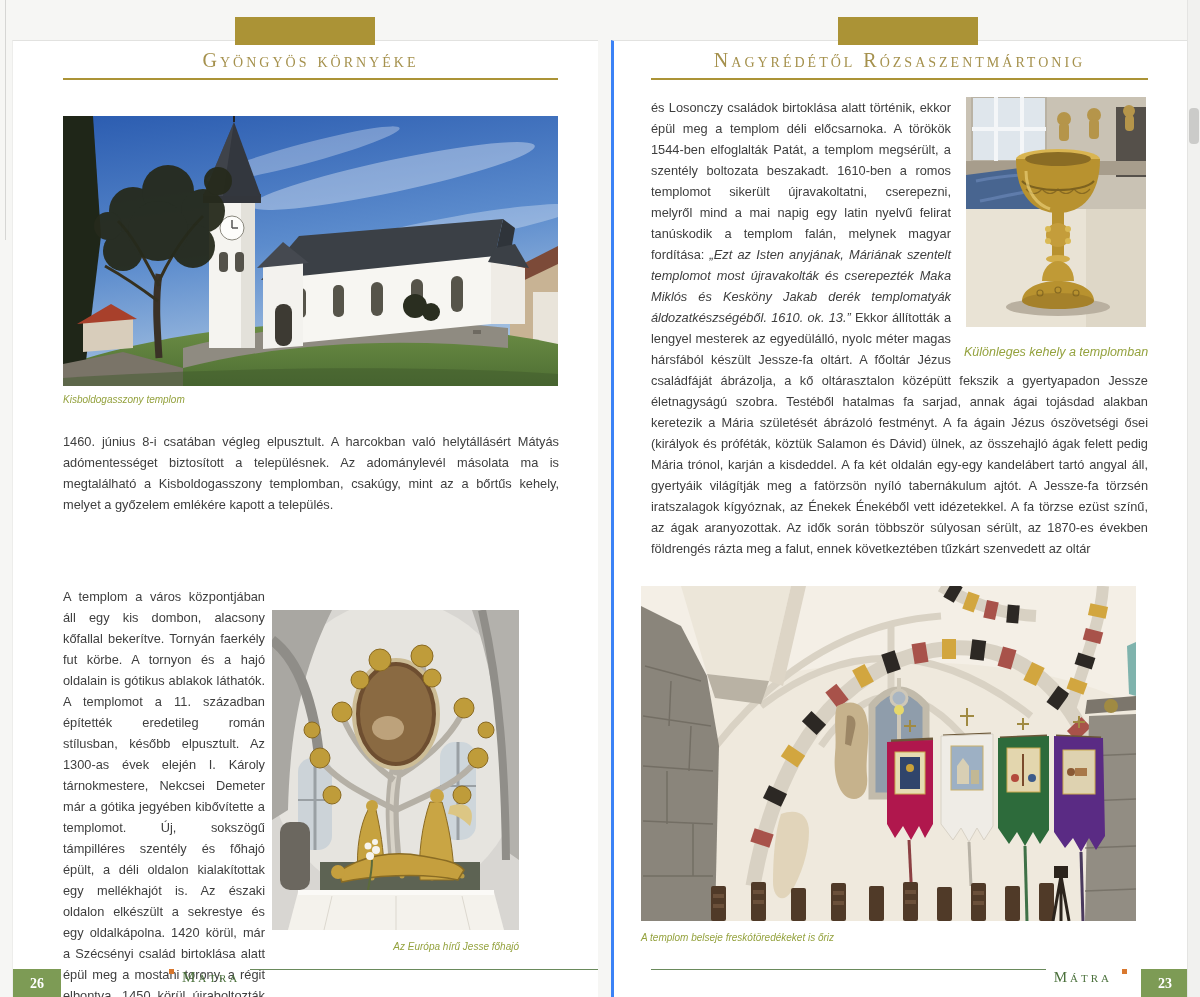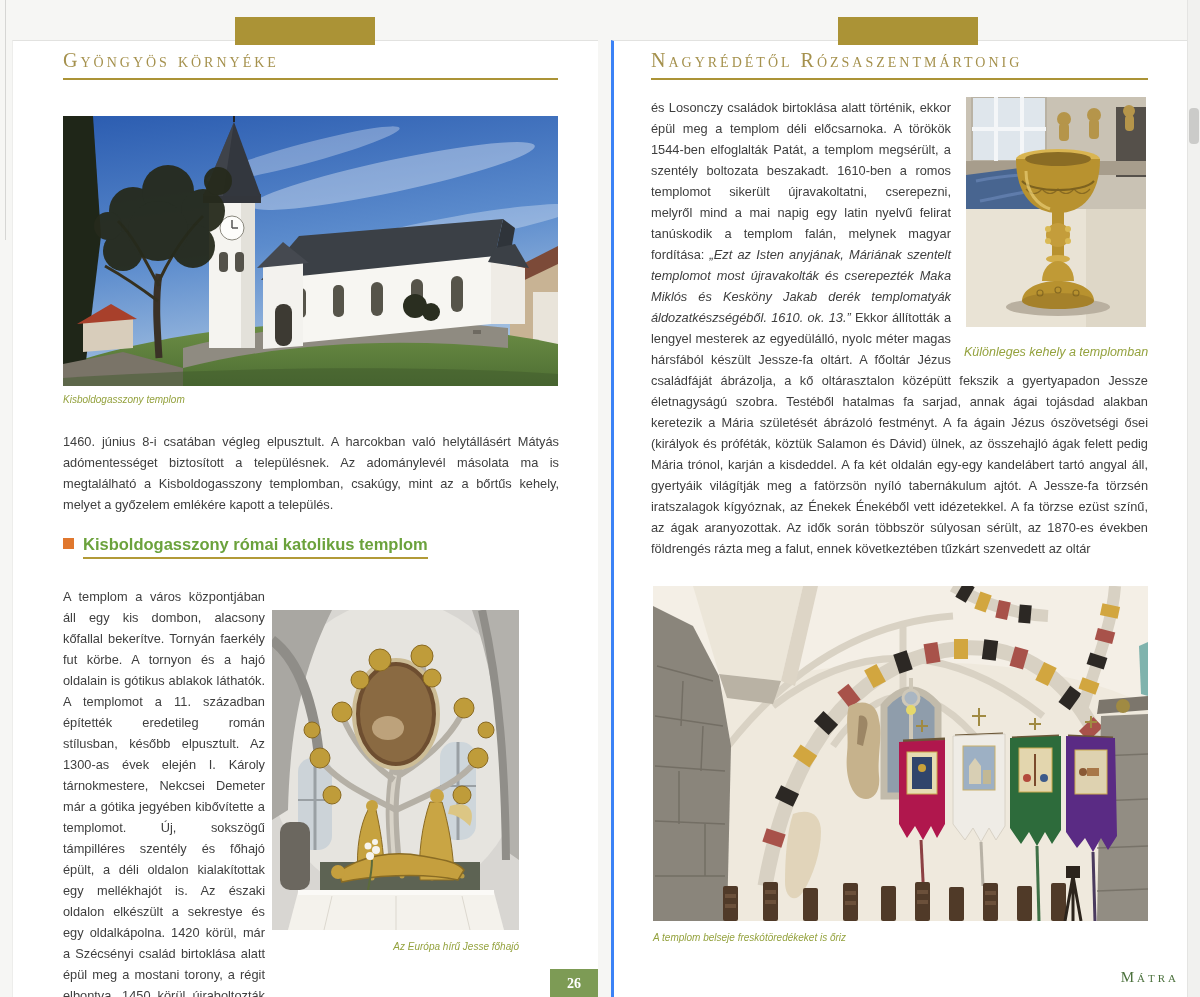--- a/index.html
+++ b/index.html
@@ -3,21 +3,21 @@
 <meta charset="utf-8">
 <style>
   html,body{margin:0;padding:0;width:1200px;height:997px;background:#f6f6f4;overflow:hidden;
     font-family:"Liberation Sans",sans-serif;position:relative;}
   .edge-line{position:absolute;left:5px;top:0;width:1px;height:240px;background:#d6d6d4;}
   .page{position:absolute;top:40px;height:957px;background:#fff;}
   .page-left{left:12px;width:585px;border-top:1px solid #e2e2e0;border-left:1px solid #ededeb;}
   .page-right{left:611px;width:575px;border-top:1px solid #e2e2e0;border-left:3px solid #3b82f6;}
   .tab{position:absolute;top:17px;height:28px;width:140px;background:#ab9336;}
   #tab-left{left:235px;} #tab-right{left:838px;}
-  .page-title{position:absolute;top:8px;font-family:"Liberation Serif",serif;
+  .page-title{position:absolute;top:8px;text-align:center;font-family:"Liberation Serif",serif;
     font-variant:small-caps;font-size:20px;letter-spacing:3px;color:#a5914d;}
   .page-left .page-title{left:50px;width:495px;}
   .page-right .page-title{left:37px;width:497px;}
   .rule{position:absolute;top:37px;height:2px;background:#ab9336;}
   .page-left .rule{left:50px;width:495px;}
   .page-right .rule{left:37px;width:497px;}
   .bodytext{font-size:12.8px;line-height:21px;color:#3e3e3e;text-align:justify;}
   .cap{font-size:10px;font-style:italic;color:#94a23e;line-height:17px;}
   .photo svg{display:block;}
   
@@ -29,25 +29,25 @@
   .section-heading b{font-size:16.5px;font-weight:bold;color:#6ba23c;
     border-bottom:2px solid #b29a37;padding-bottom:4px;}
   .columns{position:absolute;top:545px;left:50px;width:496px;display:flex;}
   .col-text{width:242px;}
   .altar-fig{width:247px;margin-left:7px;margin-top:24px;}
   .altar-cap{text-align:right;margin-top:8px;}
   
   .main-para{position:absolute;top:56px;left:37px;width:497px;}
   .chalice-fig{float:right;width:184px;margin-left:13px;margin-bottom:6px;}
   .chalice-cap{text-align:center;margin-top:17px;white-space:nowrap;font-size:12.5px;}
-  .interior-fig{position:absolute;top:545px;left:39px;width:495px;}
+  .interior-fig{position:absolute;top:545px;left:27px;width:495px;}
   .interior-cap{margin-top:8px;}
   .it{font-style:italic;}
   
-  .footer{position:absolute;bottom:0;left:0;right:0;height:29px;display:flex;align-items:flex-end;flex-direction:column;}
+  .footer{position:absolute;bottom:0;left:0;right:0;height:29px;display:flex;align-items:flex-start;}
   .pagenum-box{width:48px;height:29px;background:#7d9b55;color:#fff;font-family:"Liberation Serif",serif;
     font-weight:bold;font-size:14px;display:flex;align-items:center;justify-content:center;flex:0 0 auto;}
   .footer-label{font-family:"Liberation Serif",serif;font-variant:small-caps;letter-spacing:3px;
     color:#4b713c;font-size:15px;margin:0 10px 16px 8px;}
   .sq{width:5px;height:5px;background:#d9782e;flex:0 0 auto;}
   .fline{flex:1;height:1px;background:#50763f;opacity:.85;}
   .fspace{width:108px;flex:0 0 auto;}
   .fspace2{width:14px;flex:0 0 auto;}
   .footer-right .fline{margin-left:37px;}
   
@@ -143,23 +143,20 @@
       <polygon points="20,206 70,202 70,232 20,236" fill="#d8cdbb"></polygon>
       <polygon points="14,208 74,203 48,188" fill="#a8402b"></polygon>
       <polygon points="0,270 0,248 60,236 120,252 120,270" fill="#7a7468"></polygon>
       <path d="M0,270 L495,270 L495,258 C350,248 150,252 0,262 Z" fill="#3f5a2b" opacity="0.5"></path>
     </svg>
   </figure>
   <div class="cap church-cap">Kisboldogasszony templom</div>
 
   <p class="bodytext intro" style="margin:0">1460. június 8-i csatában végleg elpusztult. A harcokban való helytállásért Mátyás adómentességet biztosított a településnek. Az adománylevél másolata ma is megtalálható a Kisboldogasszony templomban, csakúgy, mint az a bőrtűs kehely, melyet a győzelem emlékére kapott a település.</p>
 
-  <div class="section-heading">
-    <span class="orange-sq"></span><b>Kisboldogasszony római katolikus templom</b>
-  </div>
 
   <div class="columns">
     <p class="bodytext col-text" style="margin:0">A templom a város központjában áll egy kis dombon, alacsony kőfallal bekerítve. Tornyán faerkély fut körbe. A tornyon és a hajó oldalain is gótikus ablakok láthatók. A templomot a 11. században építették eredetileg román stílusban, később elpusztult. Az 1300-as évek elején I. Károly tárnokmestere, Nekcsei Demeter már a gótika jegyében kibővítette a templomot. Új, sokszögű támpilléres szentély és főhajó épült, a déli oldalon kialakítottak egy mellékhajót is. Az északi oldalon elkészült a sekrestye és egy oldalkápolna. 1420 körül, már a Szécsényi család birtoklása alatt épül meg a mostani torony, a régit elbontva. 1450 körül újraboltozták a templomot. A következő építési periódus az Országh</p>
     <figure class="altar-fig photo" style="margin-top:24px;margin-bottom:0">
       <div>
         <svg viewBox="0 0 247 320" width="247" height="320">
           <rect width="247" height="320" fill="#d8d6d2"></rect>
           <ellipse cx="124" cy="140" rx="130" ry="150" fill="#e6e4df"></ellipse>
           <path d="M0,0 L60,0 C30,60 18,120 16,200 L0,210 Z" fill="#a9a7a2"></path>
           <path d="M0,30 C40,60 52,140 50,230" stroke="#8f8d88" stroke-width="10" fill="none"></path>

